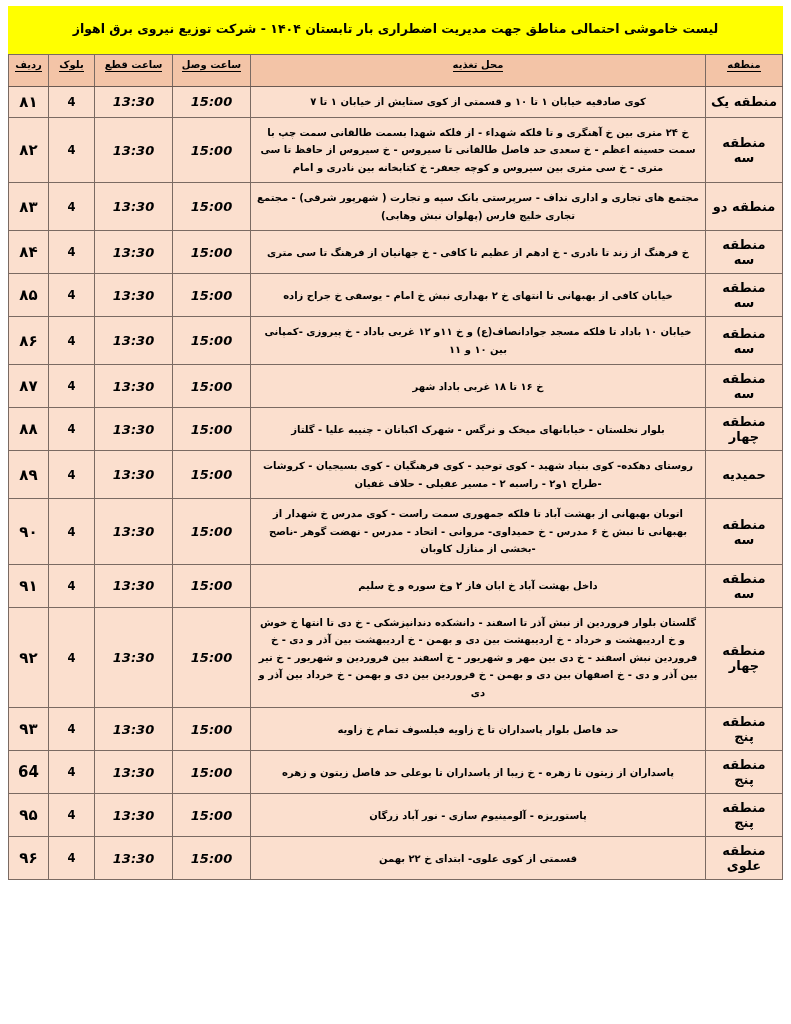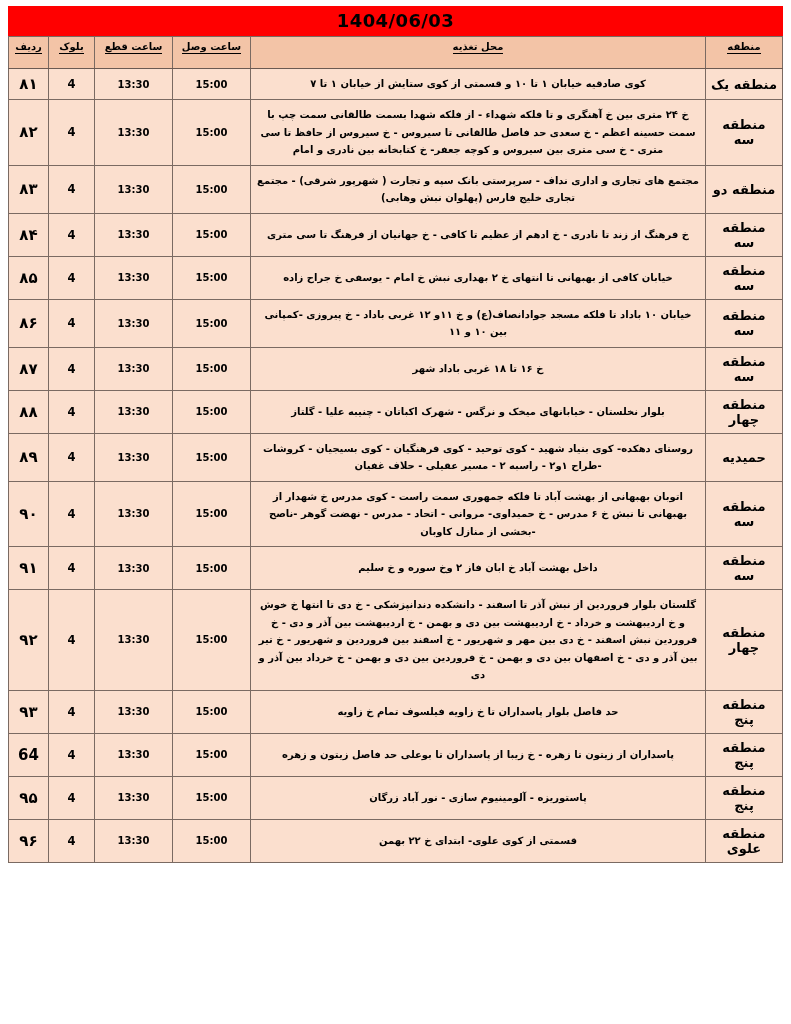--- a/index.html
+++ b/index.html
@@ -75,24 +75,25 @@
     width: 77px;
   }
   td.c-feed {
     font-size: 10px;
     font-weight: bold;
     line-height: 1.75;
     padding-left: 10px;
     padding-right: 10px;
   }
   td.c-on, td.c-off {
-    font-size: 10px;
+    font-size: 13px;
     font-weight: bold;
     width: 78px;
     direction: ltr;
+    font-style: italic;
   }
   td.c-block {
     font-size: 11.5px;
     font-weight: bold;
     width: 46px;
     direction: ltr;
   }
   td.c-row {
     font-size: 15px;
     font-weight: bold;
@@ -102,22 +103,22 @@
   col.w-on     { width: 78px; }
   col.w-off    { width: 78px; }
   col.w-block  { width: 46px; }
   col.w-row    { width: 40px; }
 </style>
 </head>
 <body>
 
 <div class="sheet">
 
-
-  <div class="banner-date">1404/06/03</div>
+  <div class="banner-title">لیست خاموشی احتمالی مناطق جهت مدیریت اضطراری بار تابستان ۱۴۰۴ - شرکت توزیع نیروی برق اهواز</div>
+
 
   <table class="outage">
     <colgroup>
       <col class="w-region">
       <col>
       <col class="w-on">
       <col class="w-off">
       <col class="w-block">
       <col class="w-row">
     </colgroup>

